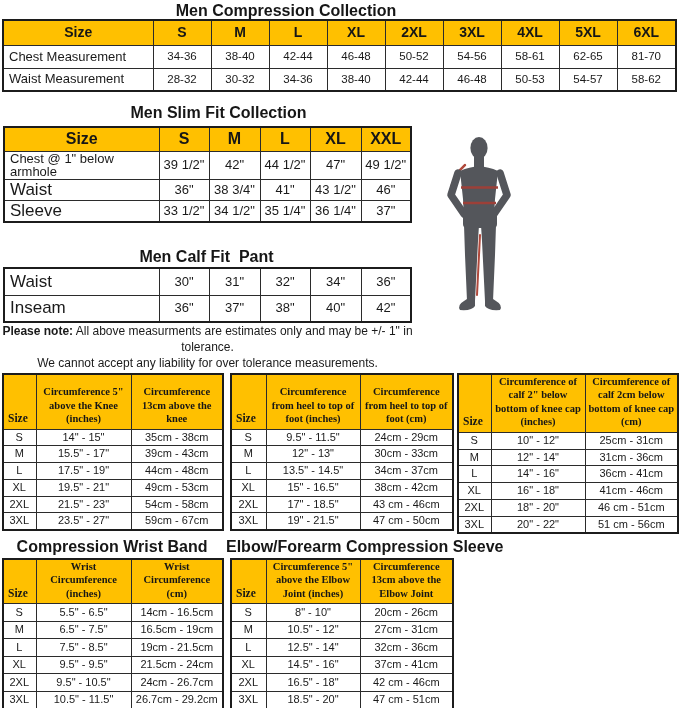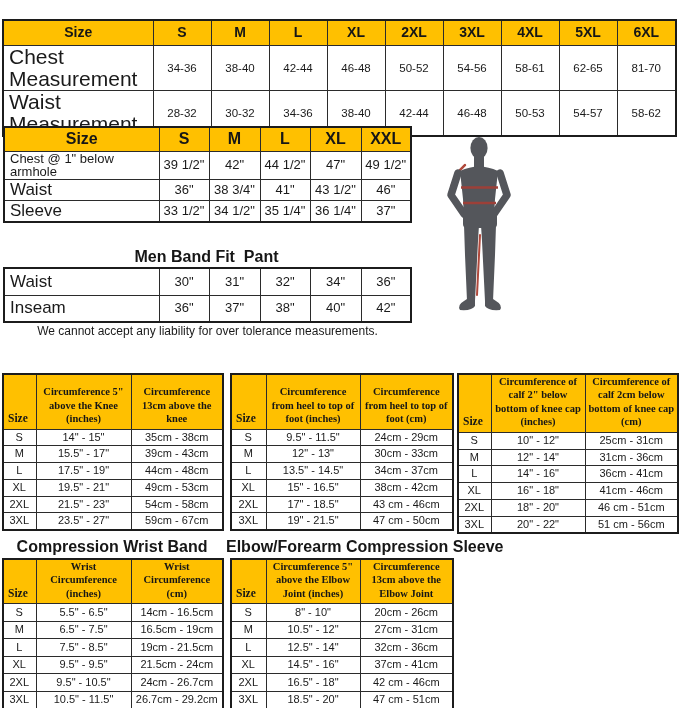--- a/index.html
+++ b/index.html
@@ -19,21 +19,21 @@
   td{text-align:center;vertical-align:middle;line-height:1.05;padding:0 1px;
      color:#1a1a1a;overflow:hidden;}
   td.label{text-align:left;padding-left:5px;}
 
   
   .t-comp{left:2px;top:19px;width:675px;}
   .t-comp thead tr{height:25px;}
   .t-comp tbody tr{height:23px;}
   .t-comp th{font-size:14px;}
   .t-comp td{font-size:11.5px;}
-  .t-comp td.label{font-size:21px;margin-top:48px;}
+  .t-comp td.label{font-size:13px;margin-top:48px;}
 
   
   .t-slim{left:3px;top:126px;width:407px;}
   .t-slim thead tr{height:24px;}
   .t-slim tbody tr{height:21.5px;}
   .t-slim th{font-size:16px;}
   .t-slim td{font-size:13px;}
   .t-slim td.label{font-size:17px;}
   .t-slim tbody tr:first-child td.label{font-size:13px;}
   .t-slim tbody tr:first-child{height:22px;}
@@ -61,22 +61,23 @@
   .note{position:absolute;left:0;top:323px;width:415px;text-align:center;
         font-size:12px;line-height:16px;color:#1a1a1a;}
 
   .figure-wrap{position:absolute;left:440px;top:135px;width:90px;height:185px;}
 </style>
 </head>
 <body>
 
 <div class="canvas">
 
+  <div class="title title-lg" style="left:0;top:2px;width:572px;">Men Compression Collection</div>
   <div class="title title-lg" style="left:0;top:104px;width:413px;margin-left:12px;">Men Slim Fit Collection</div>
-  <div class="title title-lg" style="left:0;top:248px;width:413px;">Men Band Fit  Pant</div>
+  <div class="title title-lg" style="left:0;top:248px;width:413px;">Men Calf Fit  Pant</div>
   <div class="title title-sm" style="left:2px;top:355px;width:220px;">Knee Compression Sleeve</div>
   <div class="title title-sm" style="left:224px;top:355px;width:222px;">Ankle Compression Sleeve</div>
   <div class="title title-sm" style="left:457px;top:355px;width:220px;">Calf Compression Sleeve</div>
   <div class="title title-md" style="left:2px;top:538px;width:220px;">Compression Wrist Band</div>
   <div class="title title-md" style="left:226px;top:538px;width:230px;">Elbow/Forearm Compression Sleeve</div>
 
   <table class="t-comp">
       <colgroup>
         <col style="width: 150px;">
         <col style="width: 58px;">
@@ -451,20 +452,21 @@
         </tr>
         <tr>
           <td class="label" style="text-align: center; padding-left: 0px;">3XL</td>
           <td>18.5" - 20"</td>
           <td>47 cm - 51cm</td>
         </tr>
       </tbody>
     </table>
 
   <div class="note">
+    <div><b>Please note:</b><span> All above measurments are estimates only and may be +/- 1" in tolerance.</span></div>
     <div>We cannot accept any liability for over tolerance measurements.</div>
   </div>
 
   <div class="figure-wrap">
     <svg width="90" height="185" viewBox="0 0 90 185" xmlns="http://www.w3.org/2000/svg">
 
       <path d="M25,30 Q13,40 10,58 Q13,68 24,79" fill="none" stroke="#b0493c" stroke-width="2.4" stroke-linecap="round"></path>
 
       <ellipse cx="39" cy="13" rx="8.6" ry="11" fill="#54565b"></ellipse>
 

